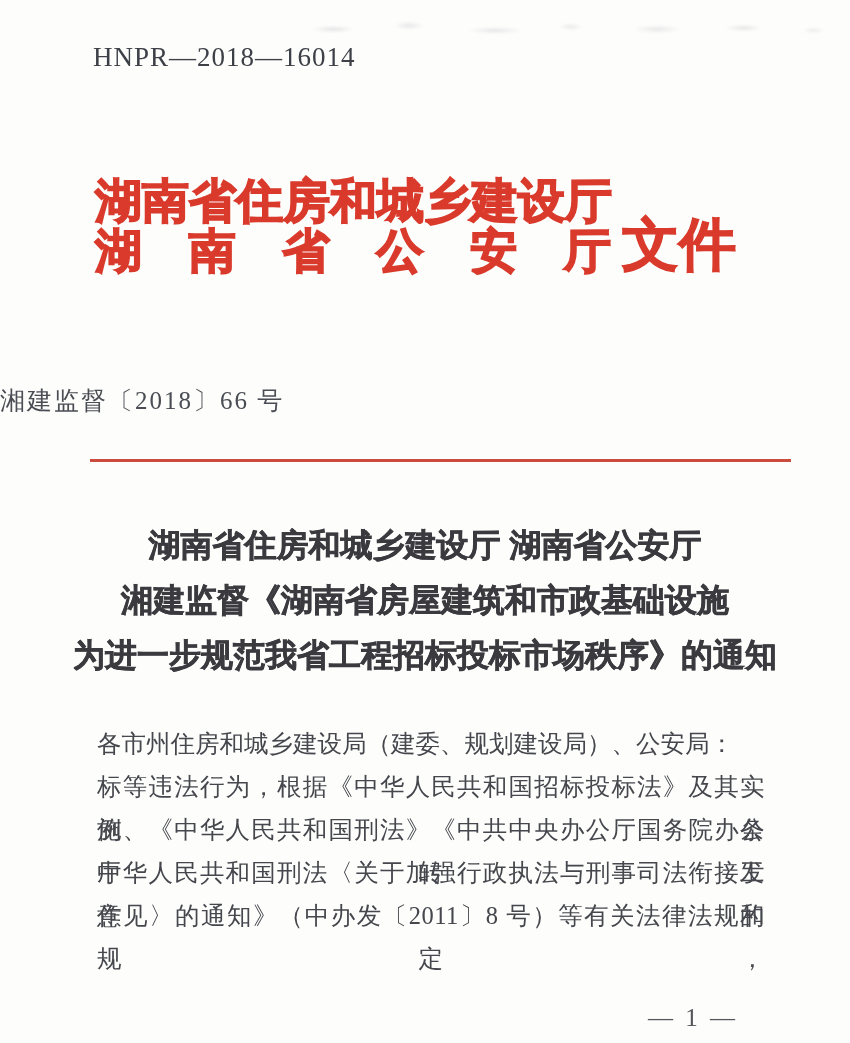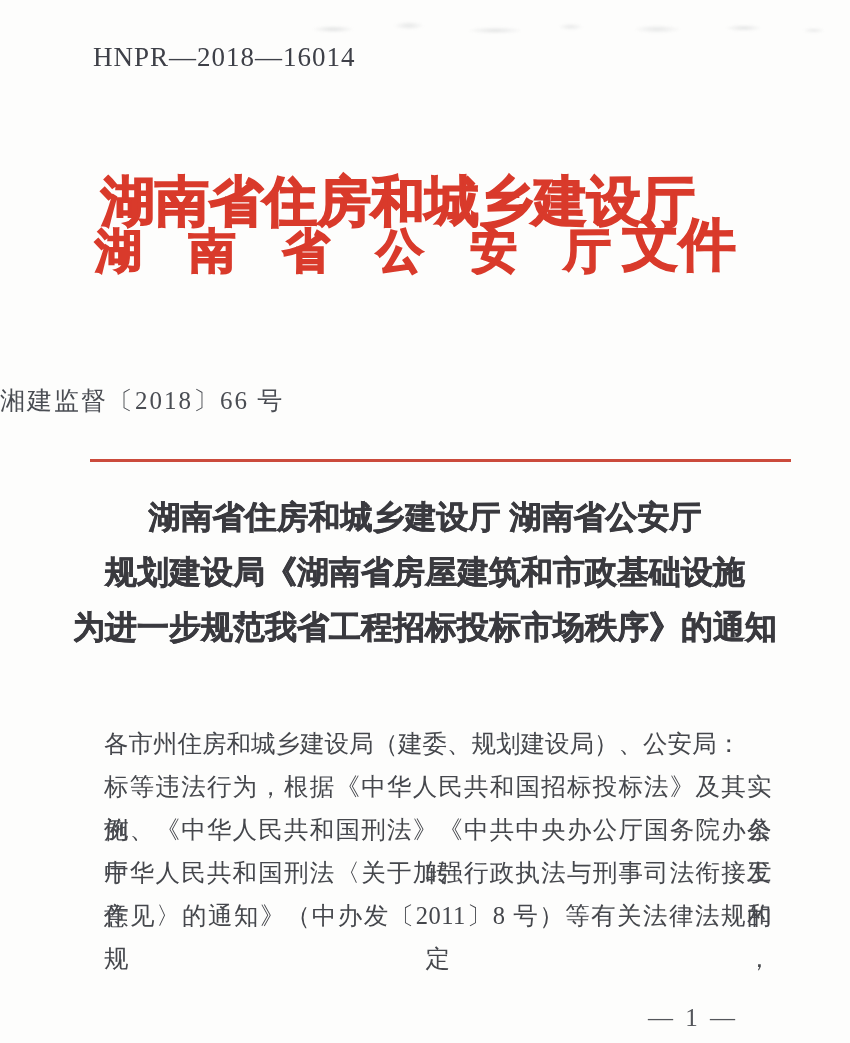--- a/index.html
+++ b/index.html
@@ -30,23 +30,22 @@
     font-family:"Liberation Serif", serif;
     white-space:nowrap;
   }
   .letterhead{
     position:absolute;left:95px;top:176px;width:516px;
     color:#d93a2b;
     font-family:"Liberation Sans", sans-serif;
     font-weight:900;
   }
   .letterhead .org1{
-    font-size:54px;line-height:50px;white-space:nowrap;
+    font-size:47px;line-height:50px;white-space:nowrap;
     letter-spacing:0px;
-    margin-left:6px;
     -webkit-text-stroke:1.6px #d93a2b;
   }
   .letterhead .org2{
     font-size:47px;line-height:50px;
     text-align:justify;text-align-last:justify;
     -webkit-text-stroke:1.6px #d93a2b;
   }
   .doc-type{
     position:absolute;left:622px;top:213px;
     color:#d93a2b;
@@ -58,32 +57,32 @@
   .doc-number{
     position:absolute;left:0;top:384px;width:850px;
     font-size:25px;color:#4a4d53;letter-spacing:2px;
     font-family:"Liberation Serif", serif;
   }
   .red-rule{
     position:absolute;left:90px;top:459px;width:701px;height:3px;
     background:#cb4b3c;
   }
   .doc-title{
-    position:absolute;left:0;top:490px;width:850px;
+    position:absolute;left:0;top:518px;width:850px;
     text-align:center;
     font-family:"Liberation Sans", sans-serif;
     font-weight:900;
     font-size:32px;line-height:55px;
     color:#3a3a3f;
     -webkit-text-stroke:0.6px #3a3a3f;
   }
   .body-block{
     position:absolute;left:97px;top:722px;width:668px;
     font-family:"Liberation Serif", serif;
-    font-size:24.5px;color:#45474c;margin-left:7px;
+    font-size:24.5px;color:#45474c;
   }
   .body-line{
     height:43px;line-height:43px;white-space:nowrap;
   }
   .body-line.justified{
     white-space:normal;
     text-align:justify;text-align-last:justify;
     letter-spacing:0.5px;
   }
   .body-line.indent{
@@ -111,21 +110,21 @@
   </div>
 
   <div class="doc-type">文件</div>
 
   <div class="doc-number">湘建监督〔2018〕66 号</div>
 
   <div class="red-rule"></div>
 
   <div class="doc-title">
     <div>湖南省住房和城乡建设厅  湖南省公安厅</div>
-    <div>规划建设局《湖南省房屋建筑和市政基础设施</div>
+    <div>湘建监督《湖南省房屋建筑和市政基础设施</div>
     <div>为进一步规范我省工程招标投标市场秩序》的通知</div>
   </div>
 
   <div class="body-block">
     <div class="body-line">各市州住房和城乡建设局（建委、规划建设局）、公安局：</div>
     <div class="body-line justified">标等违法行为，根据《中华人民共和国招标投标法》及其实施条</div>
     <div class="body-line justified">例、《中华人民共和国刑法》《中共中央办公厅国务院办公厅转发</div>
     <div class="body-line justified">中华人民共和国刑法〈关于加强行政执法与刑事司法衔接工作的</div>
     <div class="body-line justified">意见〉的通知》（中办发〔2011〕8 号）等有关法律法规和规定，</div>
   </div>

